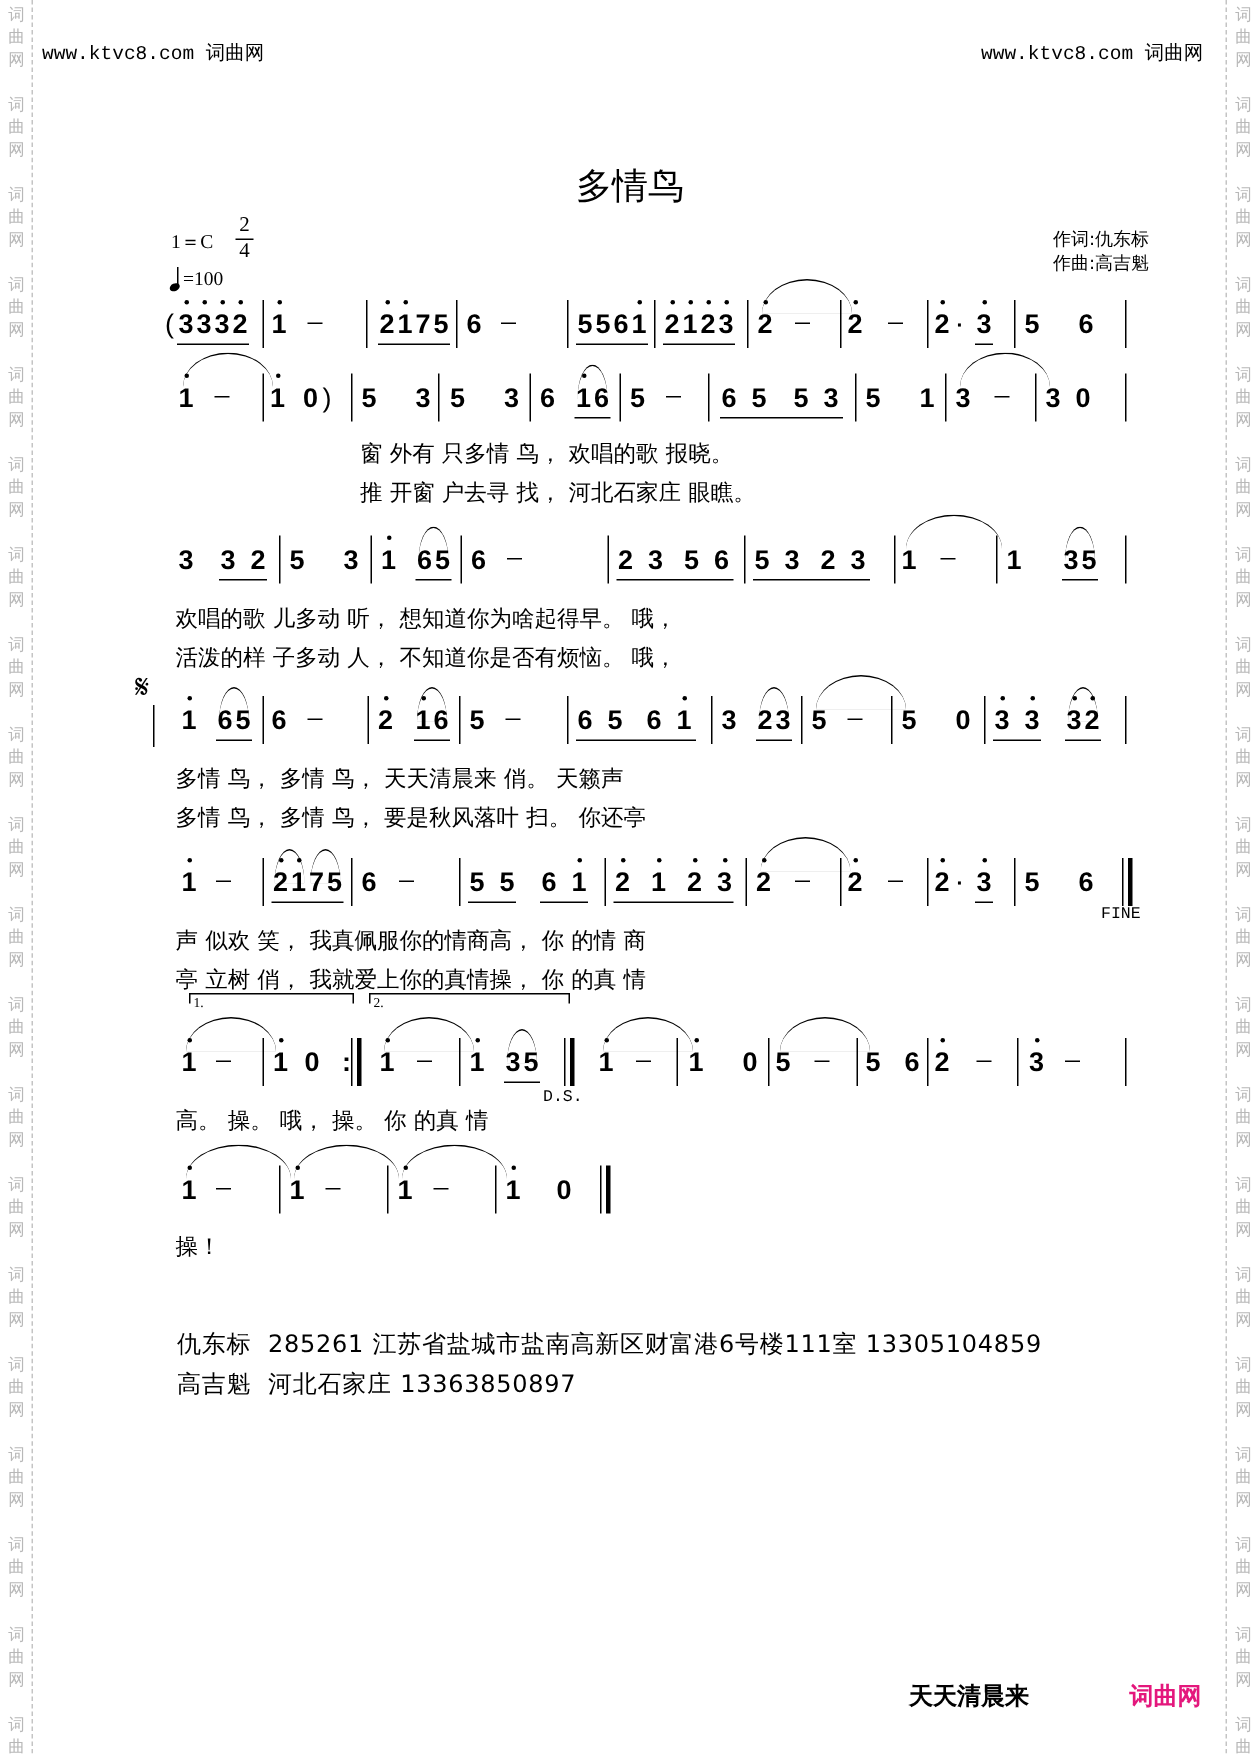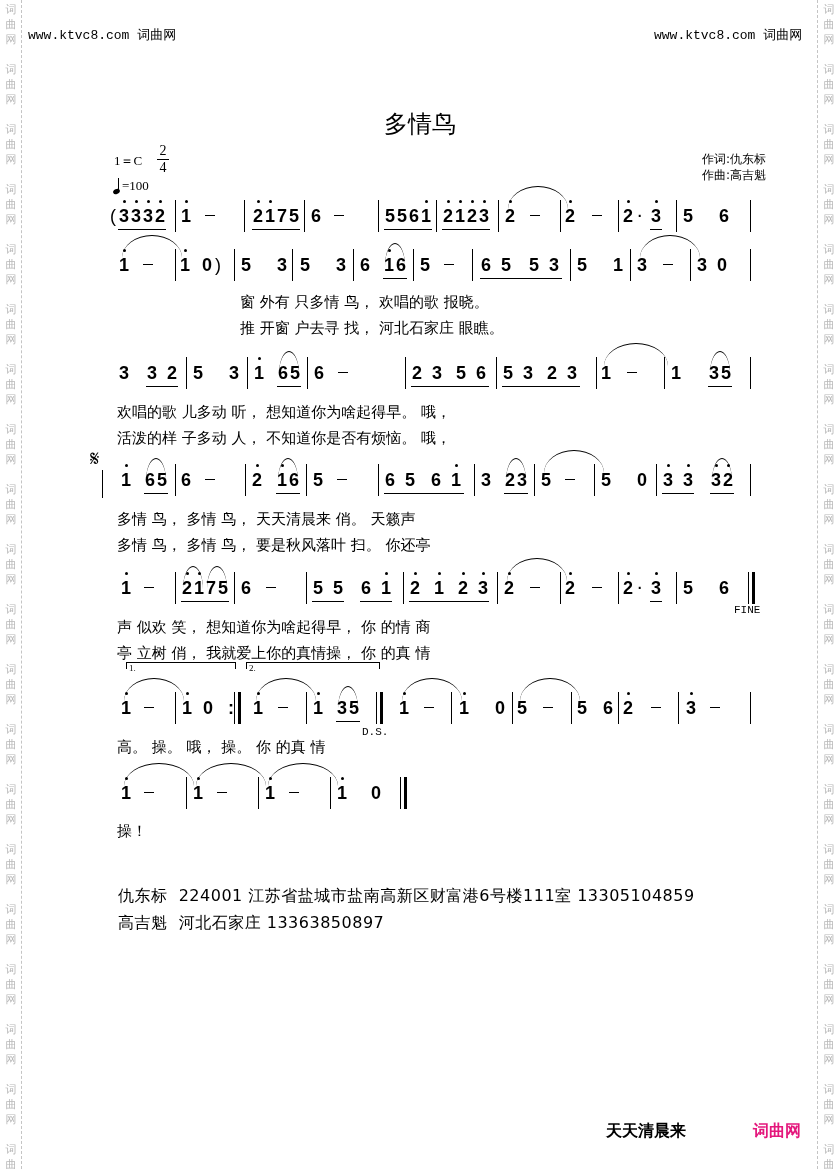--- a/index.html
+++ b/index.html
@@ -482,22 +482,22 @@
 
 <div class="segno">𝄋</div>
 <div class="segno-line"></div>
 
 <div class="lyr" style="left:240px;top:293px">窗 外有 只多情 鸟， 欢唱的歌 报晓。</div>
 <div class="lyr" style="left:240px;top:319px">推 开窗 户去寻 找， 河北石家庄 眼瞧。</div>
 <div class="lyr" style="left:117px;top:403px">欢唱的歌 儿多动 听， 想知道你为啥起得早。 哦，</div>
 <div class="lyr" style="left:117px;top:429px">活泼的样 子多动 人， 不知道你是否有烦恼。 哦，</div>
 <div class="lyr" style="left:117px;top:510px">多情 鸟， 多情 鸟， 天天清晨来 俏。 天籁声</div>
 <div class="lyr" style="left:117px;top:536px">多情 鸟， 多情 鸟， 要是秋风落叶 扫。 你还亭</div>
-<div class="lyr" style="left:117px;top:618px">声 似欢 笑， 想知道你为啥起得早， 你 的情 商</div>
+<div class="lyr" style="left:117px;top:618px">声 似欢 笑， 我真佩服你的情商高， 你 的情 商</div>
 <div class="lyr" style="left:117px;top:644px">亭 立树 俏， 我就爱上你的真情操， 你 的真 情</div>
 <div class="lyr" style="left:117px;top:738px">高。 操。 哦， 操。 你 的真 情</div>
 <div class="lyr" style="left:117px;top:822px">操！</div>
 
-<div class="contact" style="top:886px">仇东标  224001 江苏省盐城市盐南高新区财富港6号楼111室 13305104859</div>
+<div class="contact" style="top:886px">仇东标  285261 江苏省盐城市盐南高新区财富港6号楼111室 13305104859</div>
 <div class="contact" style="top:913px">高吉魁  河北石家庄 13363850897</div>
 
 <div class="footer-label">天天清晨来</div>
 <div class="footer-brand">词曲网</div>
 
 </body></html>

